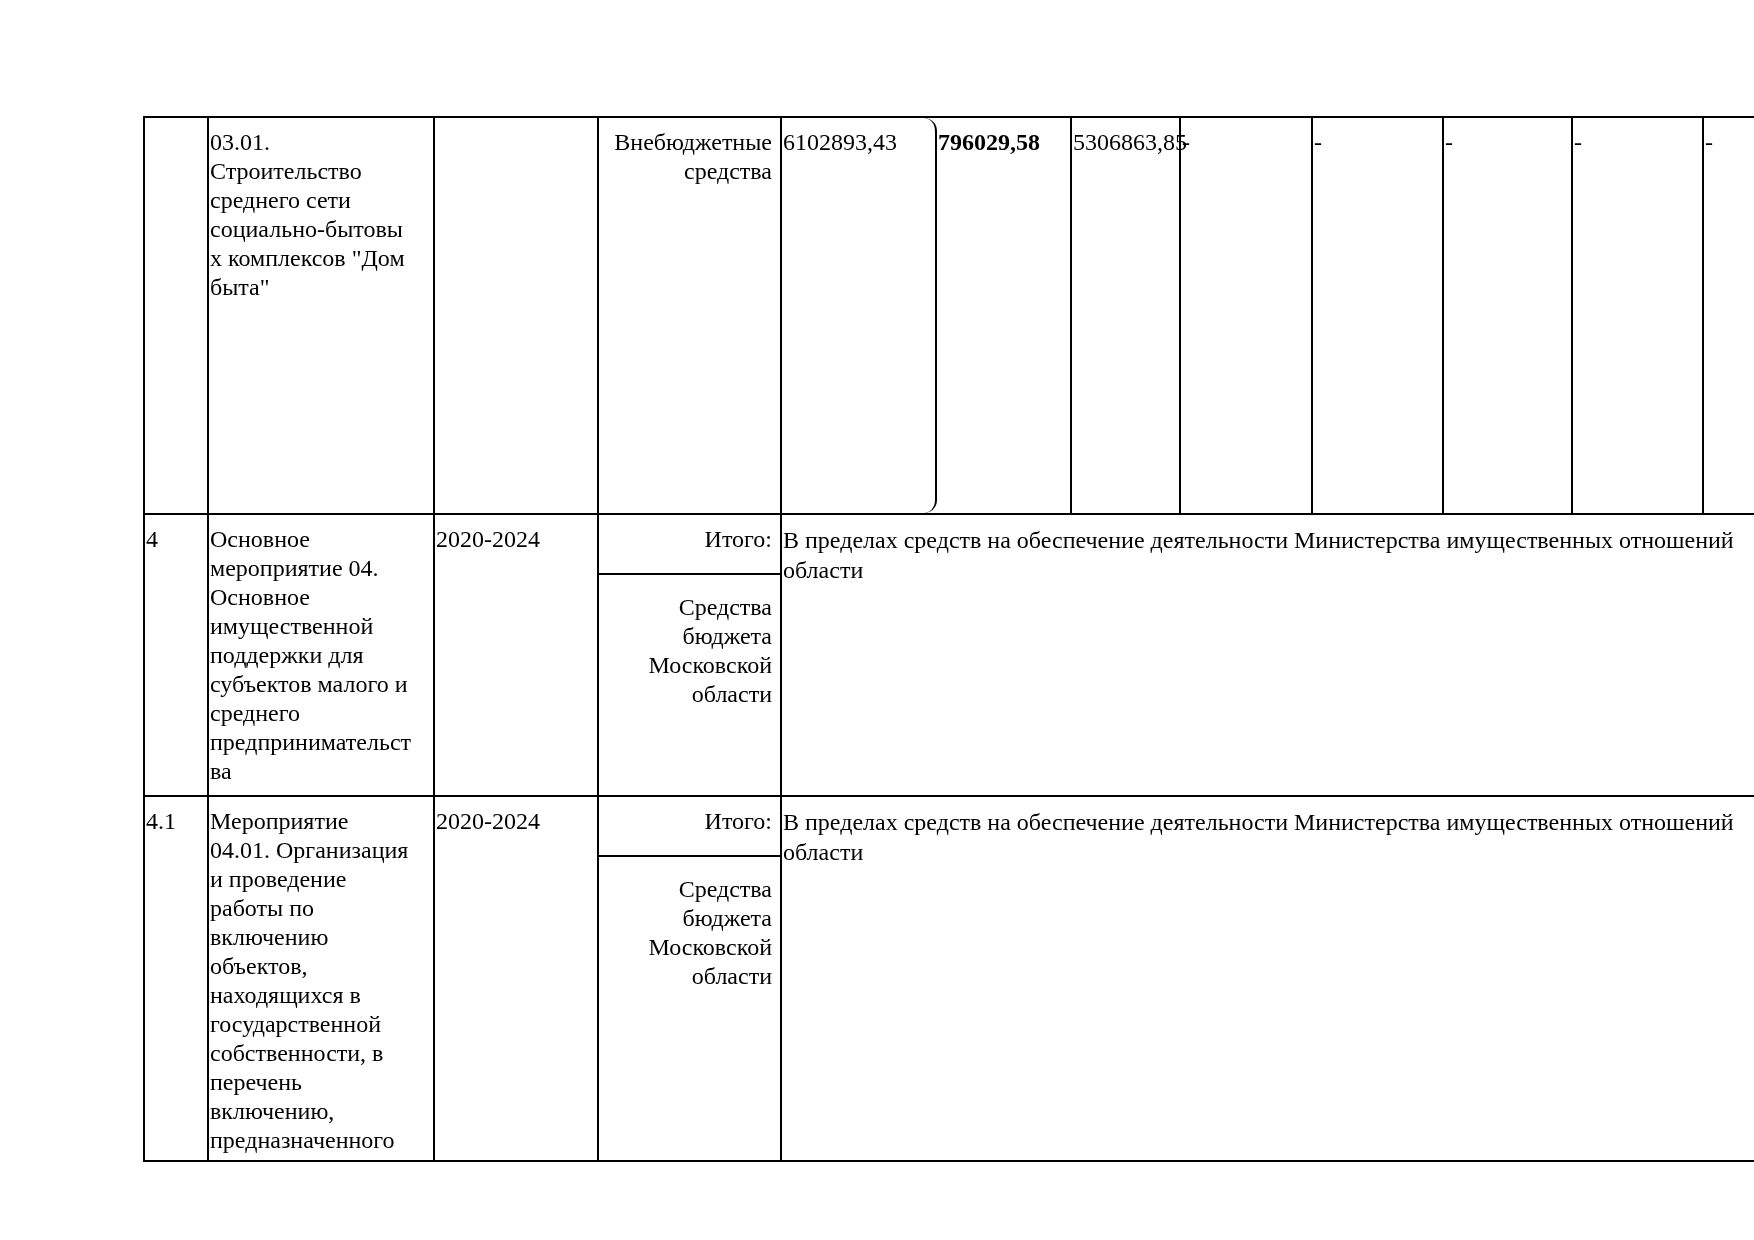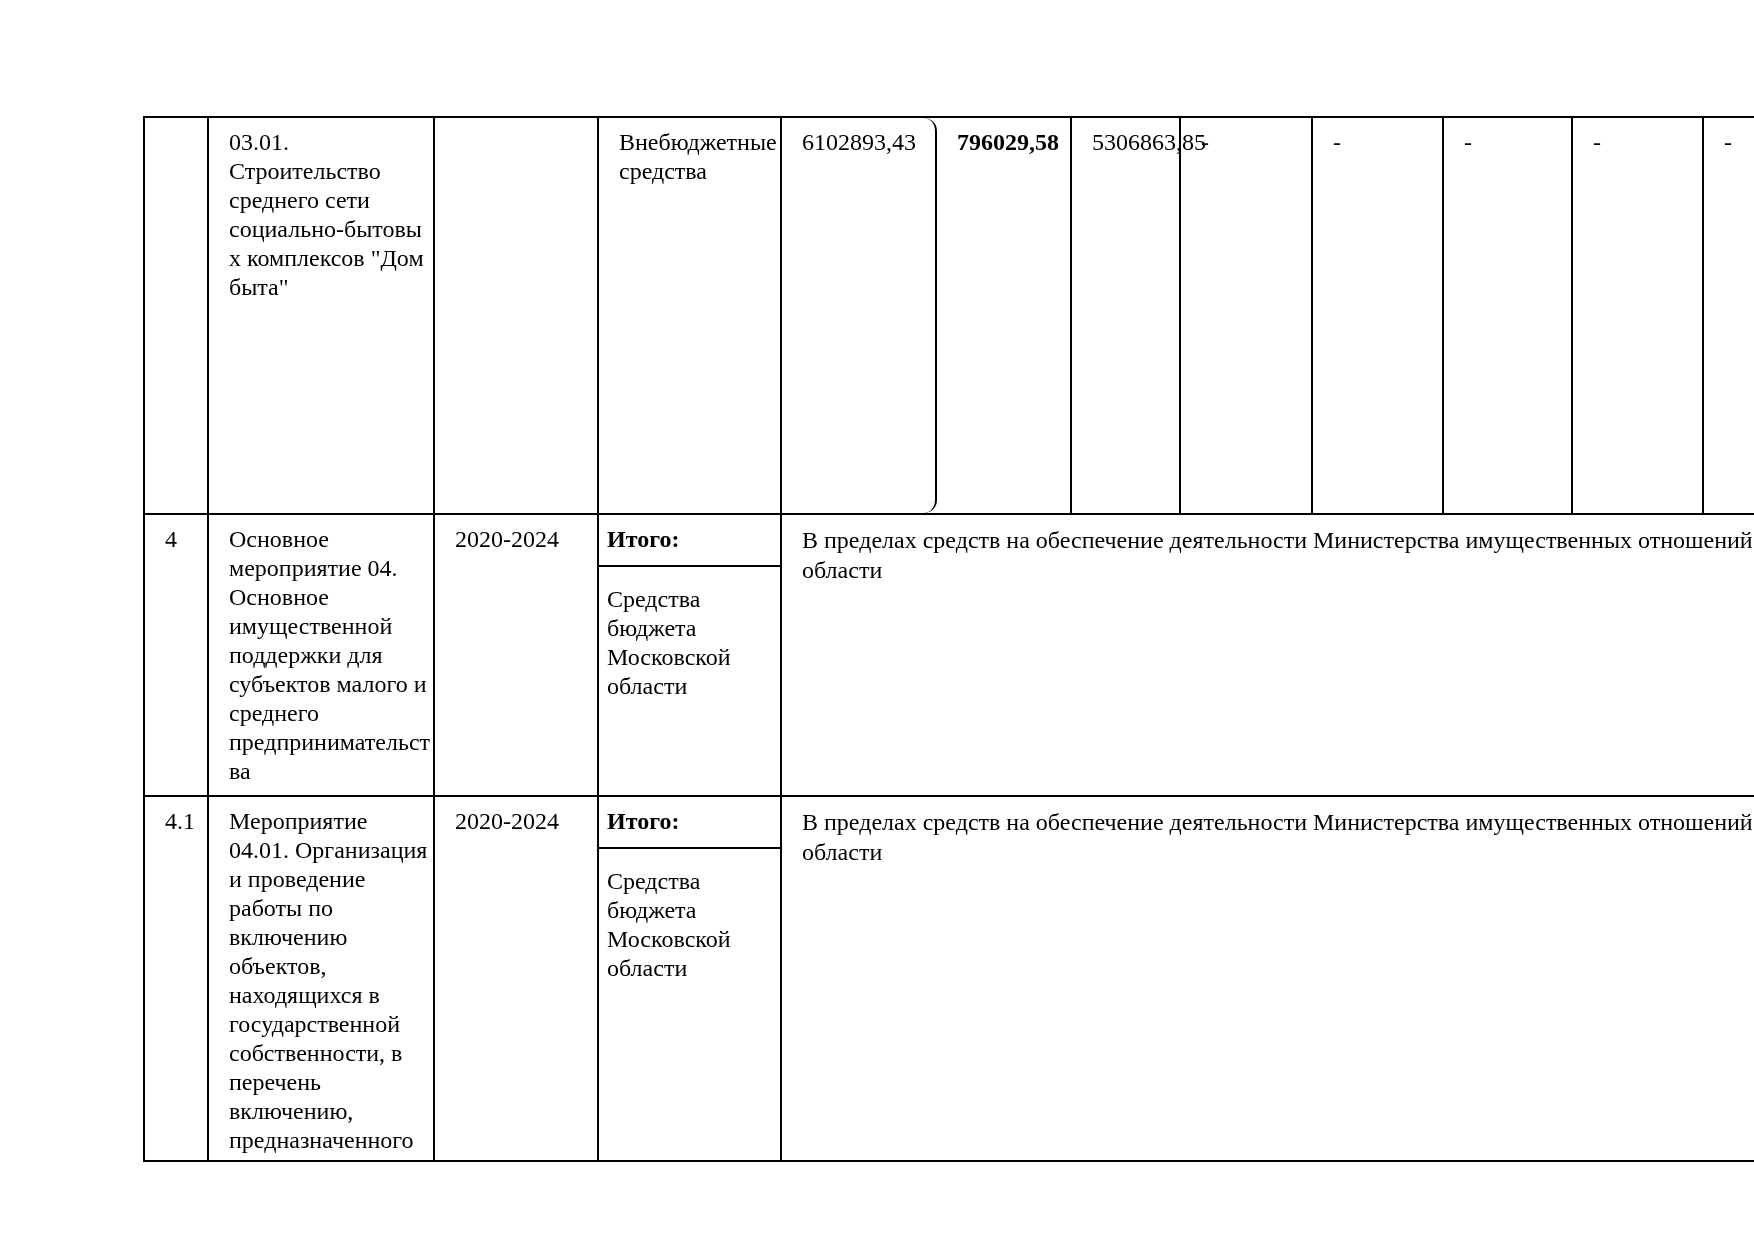--- a/index.html
+++ b/index.html
@@ -33,46 +33,45 @@
   }
   .trow.last { border-bottom: 0; }
   .r1  { height: 395px; }
   .r4  { height: 280px; }
   .r41 { height: 363px; }
 
   .tcell {
     box-sizing: border-box;
     flex: 0 0 auto;
     border-right: 2px solid #000;
-    padding: 10px 8px 0 20px;
+    padding: 10px 8px 0 1px;
     overflow: visible;
   }
   .tcell div { white-space: nowrap; }
 
   .c1  { width: 64px;  }
   .c2  { width: 226px; }
   .c3  { width: 164px; }
-  .c4  { width: 183px; }
+  .c4  { width: 183px; text-align: right; }
   .c5  { width: 155px; border-radius: 13px; }
   .c6  { width: 135px; font-weight: bold; }
   .c7  { width: 109px; }
   .c8  { width: 132px; }
   .c9  { width: 131px; }
   .c10 { width: 129px; }
   .c11 { width: 131px; }
   .c12 { width: 151px; border-right: 0; }
 
   .split { padding: 0; }
   .total-sub {
     box-sizing: border-box;
-    height: 52px;
+    height: 60px;
     border-bottom: 2px solid #000;
     padding: 10px 8px 0 8px;
     white-space: nowrap;
-    font-weight: bold;
   }
   .source-sub { padding: 18px 8px 0 8px; }
   .source-sub div { white-space: nowrap; }
 
   .note {
     width: 1102px;
     border-right: 0;
   }
   .note div {
     white-space: nowrap;

